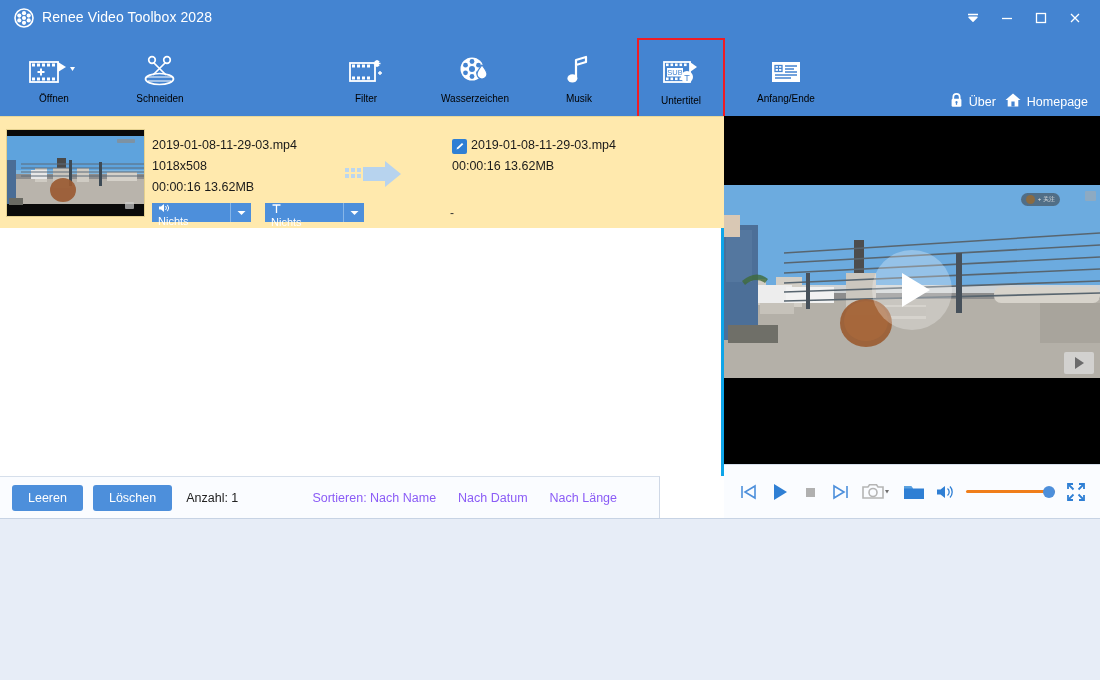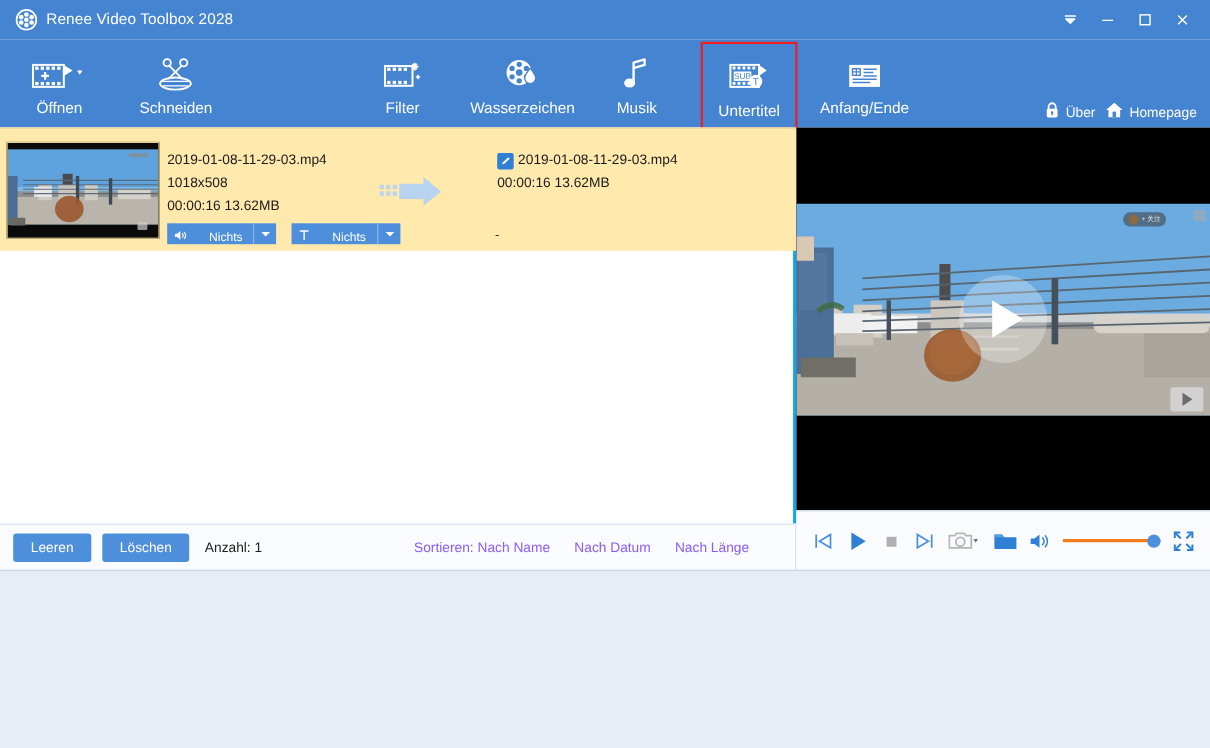--- a/index.html
+++ b/index.html
@@ -32,21 +32,21 @@
   .toolbar {
     position:absolute; left:0; top:36px; width:1100px; height:80px;
     background:#4484d1;
   }
   .tool {
     position:absolute; top:4px; height:72px;
     display:flex; flex-direction:column; align-items:center; justify-content:center;
     cursor:pointer; color:#fff;
   }
   .tool .ticon { height:38px; display:flex; align-items:flex-end; justify-content:center; }
-  .tool .tlabel { font-size:14px; margin-top:6px; color:#ffffff; white-space:nowrap; }
+  .tool .tlabel { font-size:10px; margin-top:6px; color:#000000; white-space:nowrap; }
   .tool.highlight { border:2px solid #ee1c25; }
 
   .corner-links { position:absolute; right:12px; top:56px; display:flex; align-items:center; gap:8px; }
   .clink { display:flex; align-items:center; gap:5px; cursor:pointer; color:#fff; font-size:12.5px; }
 
   
   .filelist {
     position:absolute; left:0; top:116px; width:724px; height:360px;
     background:#ffffff; border-right:3px solid #0ea5e9;
   }
@@ -62,32 +62,32 @@
   .meta-dst { position:absolute; left:452px; top:18px; }
   .meta-line { font-size:12.5px; color:#1a1a1a; line-height:21px; white-space:nowrap; }
   .arrow-wrap { position:absolute; left:345px; top:42px; width:70px; height:30px; }
   .editbadge {
     display:inline-flex; width:15px; height:15px; background:#2f7fd4; border-radius:2px;
     align-items:center; justify-content:center; vertical-align:-2px; margin-right:4px;
   }
   .pillrow { position:absolute; left:152px; top:86px; display:flex; align-items:center; gap:14px; }
   .pill { display:flex; height:19px; cursor:pointer; }
   .pill .pbody {
-    background:#4d8fdb; color:#fff; font-size:11px; display:flex; align-items:flex-end;
-    gap:20px; padding:0 8px 0 6px; min-width:78px;
+    background:#4d8fdb; color:#fff; font-size:11px; display:flex; align-items:flex-start;
+    gap:0; padding:0 8px 0 6px; min-width:78px;flex-direction:column;
   }
   .pill .parrow {
     background:#4d8fdb; width:21px; border-left:1px solid #87b6e8;
     display:flex; align-items:center; justify-content:center;
   }
   .dash { font-size:12px; color:#333; margin-left:72px; }
 
   
   .listbar {
-    position:absolute; left:0; top:476px; width:724px; height:42px;
+    position:absolute; left:0; top:476px; width:660px; height:42px;
     background:#fafcff; border-top:1px solid #d6dfeb; border-right:1px solid #cfd8e6;
     display:flex; align-items:center;
   }
   .btn-blue {
     background:#4d8fdb; color:#fff; border:none; border-radius:3px;
     font-size:12.5px; padding:6px 16px; cursor:pointer;
     font-family:"Liberation Sans", sans-serif;
   }
   .count { font-size:12.5px; color:#222; margin-left:14px; }
   .sortgroup { margin-left:auto; display:flex; align-items:center; gap:22px; padding-right:42px; }

